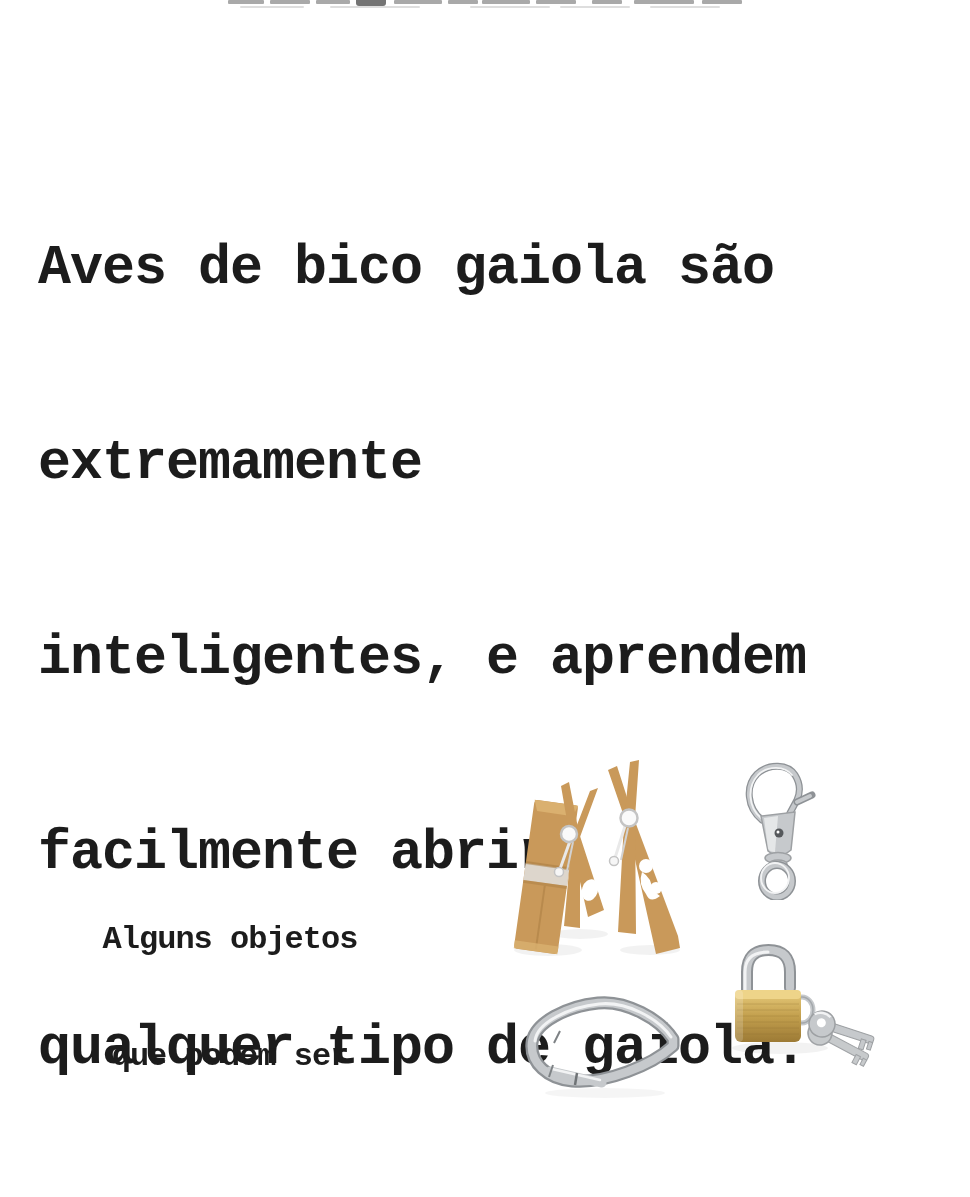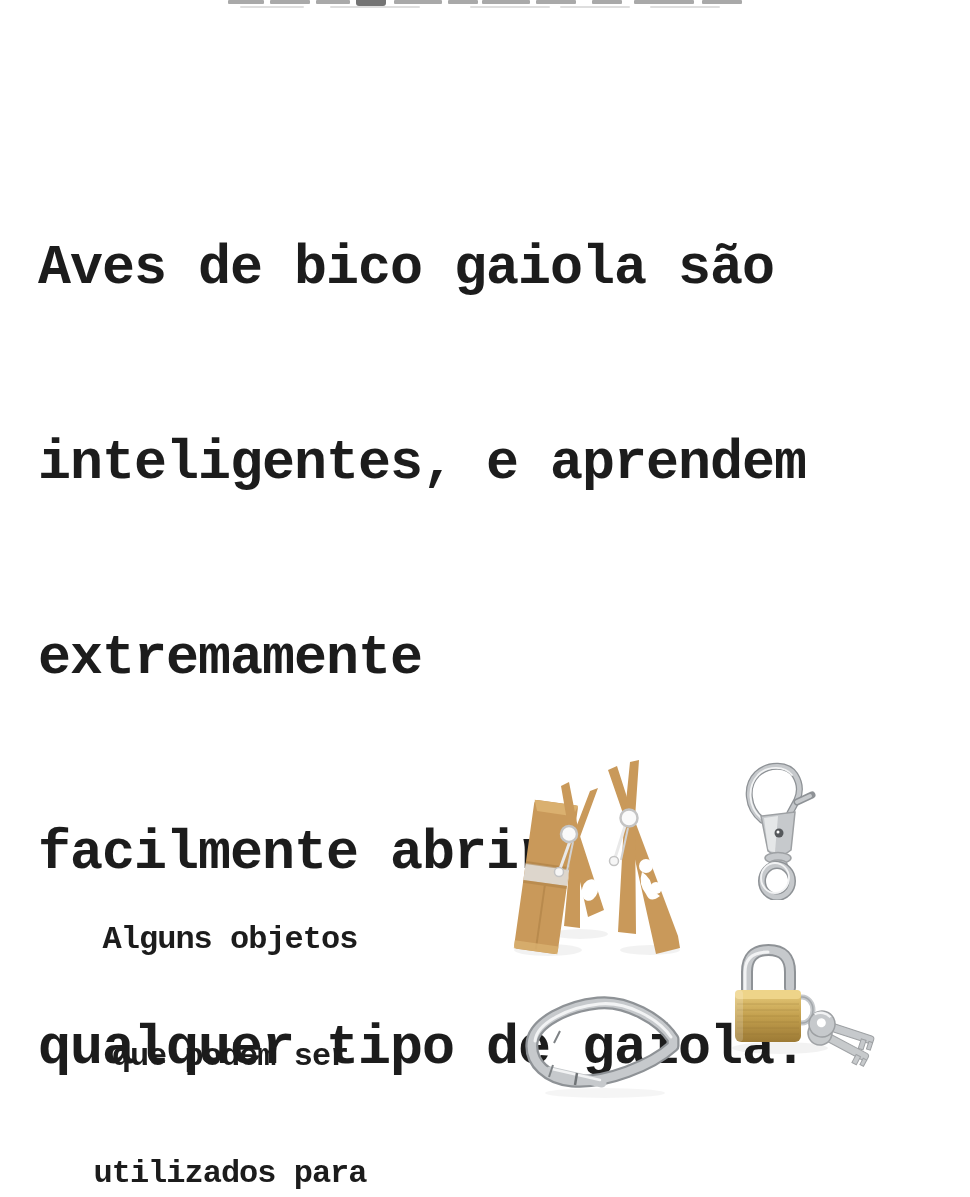--- a/index.html
+++ b/index.html
@@ -45,34 +45,33 @@
   <i style="left:702px;width:40px"></i>
   <i class="lt" style="left:240px;width:64px"></i>
   <i class="lt" style="left:330px;width:90px"></i>
   <i class="lt" style="left:470px;width:80px"></i>
   <i class="lt" style="left:560px;width:70px"></i>
   <i class="lt" style="left:650px;width:70px"></i>
 </div>
 
 <div class="paragraph">
   <div>Aves de bico gaiola são</div>
+  <div>extremamente</div>
   <div>inteligentes, e aprendem</div>
-  <div>extremamente</div>
   <div>facilmente abrir</div>
   <div>qualquer tipo de gaiola.</div>
   
   
   
   
 </div>
 
 <div class="caption">
   <div>Alguns objetos</div>
   <div>que podem ser</div>
-  <div>utilizados para</div>
   
 </div>
 
 <svg class="photo" style="left:480px;top:738px" width="210" height="225" viewBox="0 0 210 225" aria-label="three wooden clothespins, one closed and two opened showing springs">
   <ellipse cx="68" cy="212" rx="34" ry="6" fill="#000" opacity="0.05"></ellipse>
   <ellipse cx="100" cy="196" rx="28" ry="5" fill="#000" opacity="0.05"></ellipse>
   <ellipse cx="170" cy="212" rx="30" ry="5" fill="#000" opacity="0.05"></ellipse>
 
   <g transform="rotate(8 66 139)">
     <rect x="44" y="64" width="44" height="150" rx="3" style="fill:var(--wood,#c9995a)"></rect>

